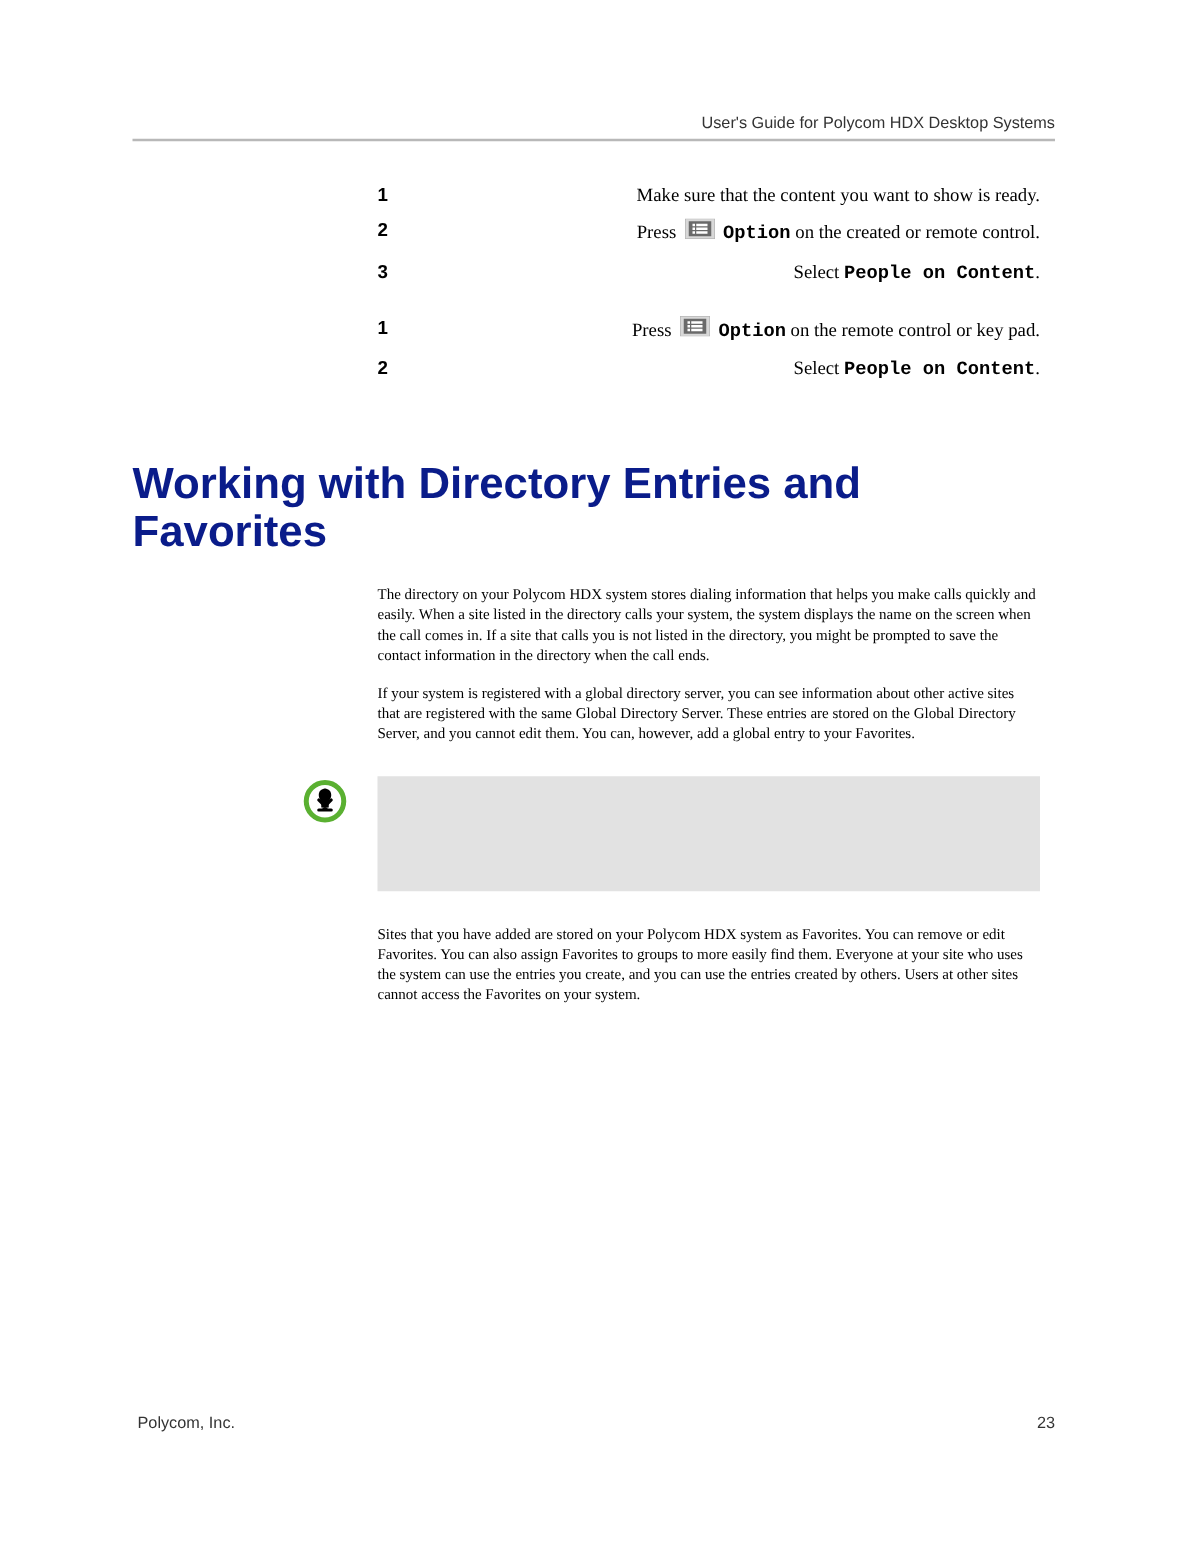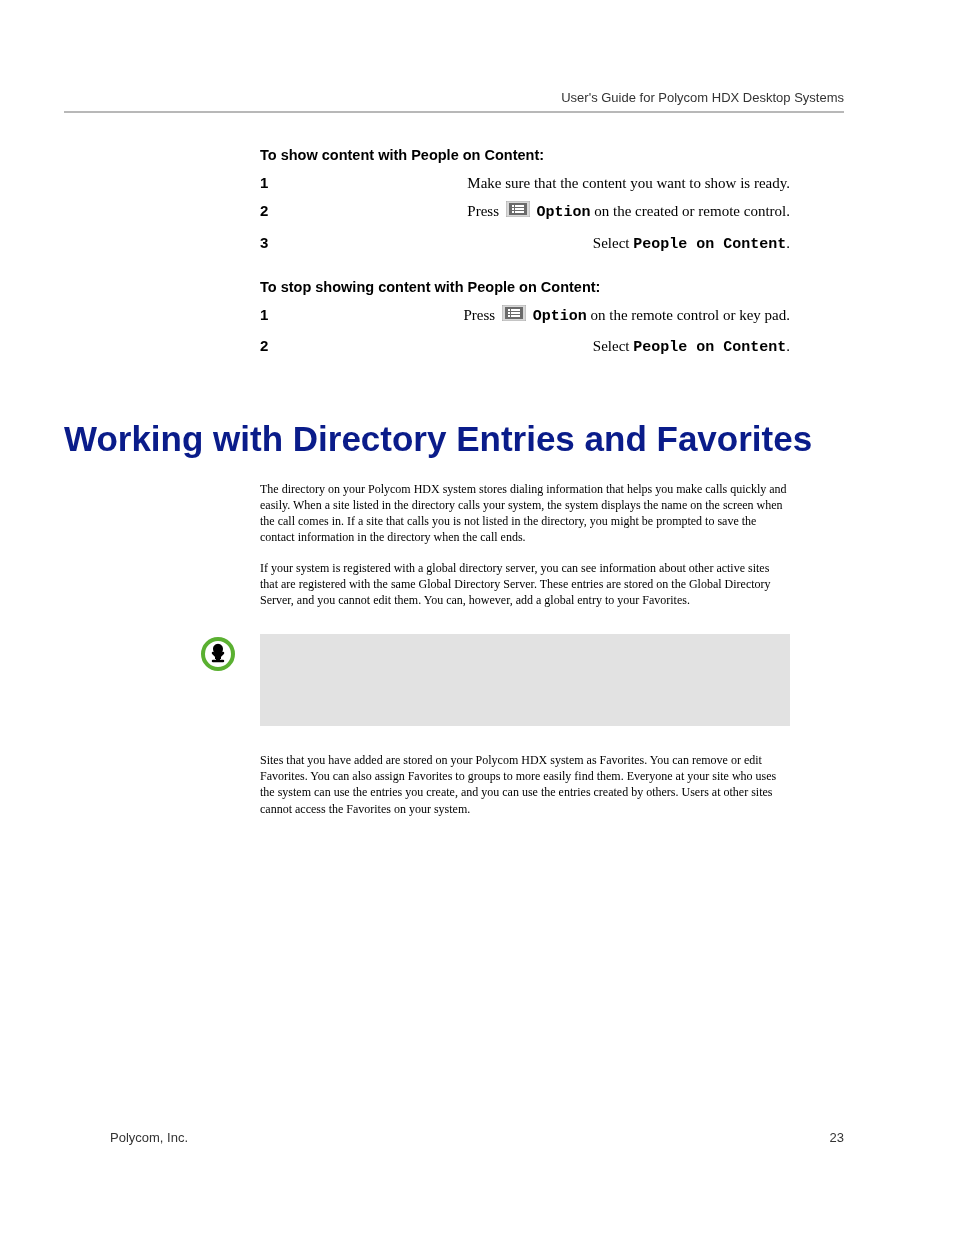--- a/index.html
+++ b/index.html
@@ -7,21 +7,21 @@
     padding: 0;
     background: #ffffff;
     font-family: "Palatino Linotype", "Book Antiqua", Palatino, serif;
     color: #000;
   }
   .page {
     width: 954px;
     height: 1235px;
     position: relative;
     box-sizing: border-box;
-    padding: 90px 110px 0 64px;
+    padding: 90px 110px 0 106px;
   }
   .header-area {
     text-align: right;
     font-family: "Trebuchet MS", "Lucida Sans", Arial, sans-serif;
     font-size: 13px;
     color: #333;
     padding-bottom: 6px;
     border-bottom: 2px solid #b8b8b8;
     margin-bottom: 34px;
   }
@@ -106,21 +106,20 @@
 <body>
 
 <div class="page">
 
   <div class="header-area">
     <span>User's Guide for Polycom HDX Desktop Systems</span>
   </div>
 
   <div class="content">
 
-    <div class="proc-title">To show content with People on Content:</div>
     <div class="steps">
       <div class="step">
         <div class="step-num">1</div>
         <div class="step-body">Make sure that the content you want to show is ready.</div>
       </div>
       <div class="step">
         <div class="step-num">2</div>
         <div class="step-body">
           <span>Press </span><span class="icon-option"><svg width="24" height="16" viewBox="0 0 24 16">
                 <rect x="0" y="0" width="24" height="16" fill="#d8d8d8" stroke="#888" stroke-width="0.5"></rect>
@@ -135,21 +134,20 @@
         </div>
       </div>
       <div class="step">
         <div class="step-num">3</div>
         <div class="step-body">
           <span>Select </span><b>People on Content</b><span>.</span>
         </div>
       </div>
     </div>
 
-    <div class="proc-title">To stop showing content with People on Content:</div>
     <div class="steps">
       <div class="step">
         <div class="step-num">1</div>
         <div class="step-body">
           <span>Press </span><span class="icon-option"><svg width="24" height="16" viewBox="0 0 24 16">
                 <rect x="0" y="0" width="24" height="16" fill="#d8d8d8" stroke="#888" stroke-width="0.5"></rect>
                 <rect x="3" y="2" width="18" height="12" fill="#6a6a6a"></rect>
                 <rect x="6" y="4" width="2" height="2" fill="#fff"></rect>
                 <rect x="9" y="4" width="9" height="2" fill="#fff"></rect>
                 <rect x="6" y="7" width="2" height="2" fill="#fff"></rect>

